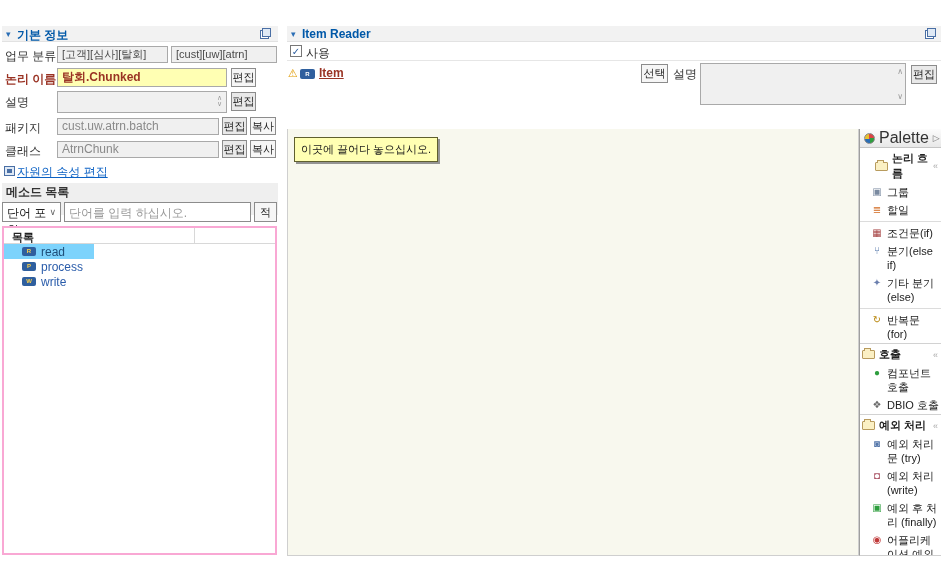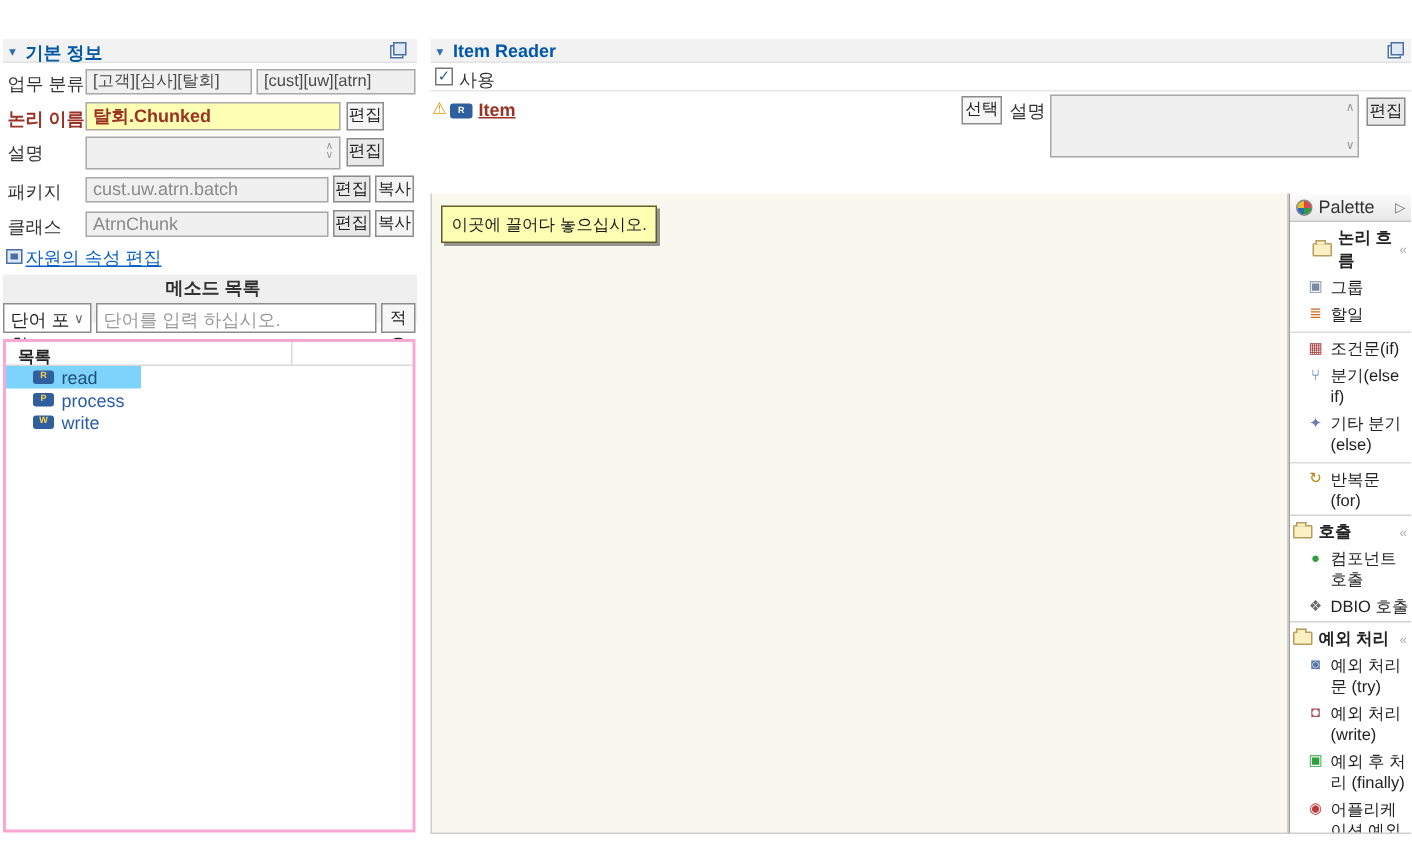--- a/index.html
+++ b/index.html
@@ -68,21 +68,21 @@
   
   .flow-header { background:#efefef; }
   .tool-icon { color:#4a7ab5; font-size:11px; line-height:12px; cursor:default; }
   .canvas { background:#f8f8ee; border:1px solid #cfcfcf; border-top:none; }
   .drop-note { background:#ffffb3; border:1px solid #5f5f2e; box-shadow:2px 2px 0 rgba(130,130,130,.85); padding:4px 6px; font-size:11px; color:#1a1a1a; white-space:nowrap; }
 
   
   .palette { background:#fff; border-left:1px solid #9f9f9f; border-bottom:1px solid #cfcfcf; overflow:hidden; }
   .pal-header { display:flex; align-items:center; gap:4px; height:19px; padding:0 4px; background:linear-gradient(#fcfcfc,#e8e8e8); border-bottom:1px solid #c4c4c4; }
   .pal-logo { width:11px; height:11px; border-radius:50%; background:conic-gradient(#d44 0 25%, #2e9e3e 25% 50%, #2a6db5 50% 75%, #e8c12e 75% 100%); border:1px solid #888; flex:0 0 auto; }
-  .pal-title { font-size:12px; color:#333; }
+  .pal-title { font-size:16px; color:#333; }
   .pal-arrow { margin-left:auto; color:#777; font-size:9px; }
   .pal-group { display:flex; align-items:center; gap:4px; padding:3px 3px 2px 2px; border-top:1px solid #d2d2d2; }
   .pal-group:first-of-type { border-top:none;padding-left:15px; }
   .pal-group .g-label { font-weight:bold; font-size:11px; color:#222; }
   .pin { margin-left:auto; color:#aaa; font-size:9px; }
   .folder { position:relative; width:13px; height:9px; background:#fbf0c4; border:1px solid #b89b5e; border-radius:1px; flex:0 0 auto; }
   .folder::before { content:""; position:absolute; left:1px; top:-3px; width:5px; height:2px; background:#fbf0c4; border:1px solid #b89b5e; border-bottom:none; }
   .pal-item { display:flex; align-items:flex-start; gap:4px; padding:2px 2px 2px 11px; font-size:11px; color:#222; line-height:14px; }
   .pal-item .p-icon { width:12px; flex:0 0 auto; text-align:center; font-size:10px; line-height:13px; }
   .pal-divider { height:1px; background:#dcdcdc; margin:2px 0; }
@@ -119,21 +119,21 @@
   <div class="abs btn" style="left:250px;top:117px;width:26px;height:18px;line-height:16px;">복사</div>
 
   <span class="abs lbl" style="left:5px;top:143px;">클래스</span>
   <div class="abs ro-input ro-dim" style="left:57px;top:141px;width:162px;height:17px;line-height:15px;">AtrnChunk</div>
   <div class="abs btn btn-gray" style="left:222px;top:140px;width:25px;height:18px;line-height:16px;">편집</div>
   <div class="abs btn" style="left:250px;top:140px;width:26px;height:18px;line-height:16px;">복사</div>
 
   <span class="abs link-icon" style="left:4px;top:166px;"></span>
   <span class="abs link" style="left:17px;top:164px;">자원의 속성 편집</span>
 
-  <div class="abs band" style="left:2px;top:183px;width:276px;height:32px;padding:1px 0 0 4px;text-align:center;">메소드 목록</div>
+  <div class="abs band" style="left:2px;top:183px;width:276px;height:32px;padding:1px 0 0 4px;">메소드 목록</div>
 
   <div class="abs select-box" style="left:2px;top:202px;width:59px;height:20px;">
     <span>단어 포함</span>
     <span class="select-arrow">∨</span>
   </div>
   <div class="abs text-input placeholder" style="left:64px;top:202px;width:187px;height:20px;">단어를 입력 하십시오.</div>
   <div class="abs btn" style="left:254px;top:202px;width:23px;height:20px;line-height:18px;">적용</div>
 
   <div class="abs tree-box" style="left:2px;top:226px;width:275px;height:329px;">
     <div class="tree-header">

